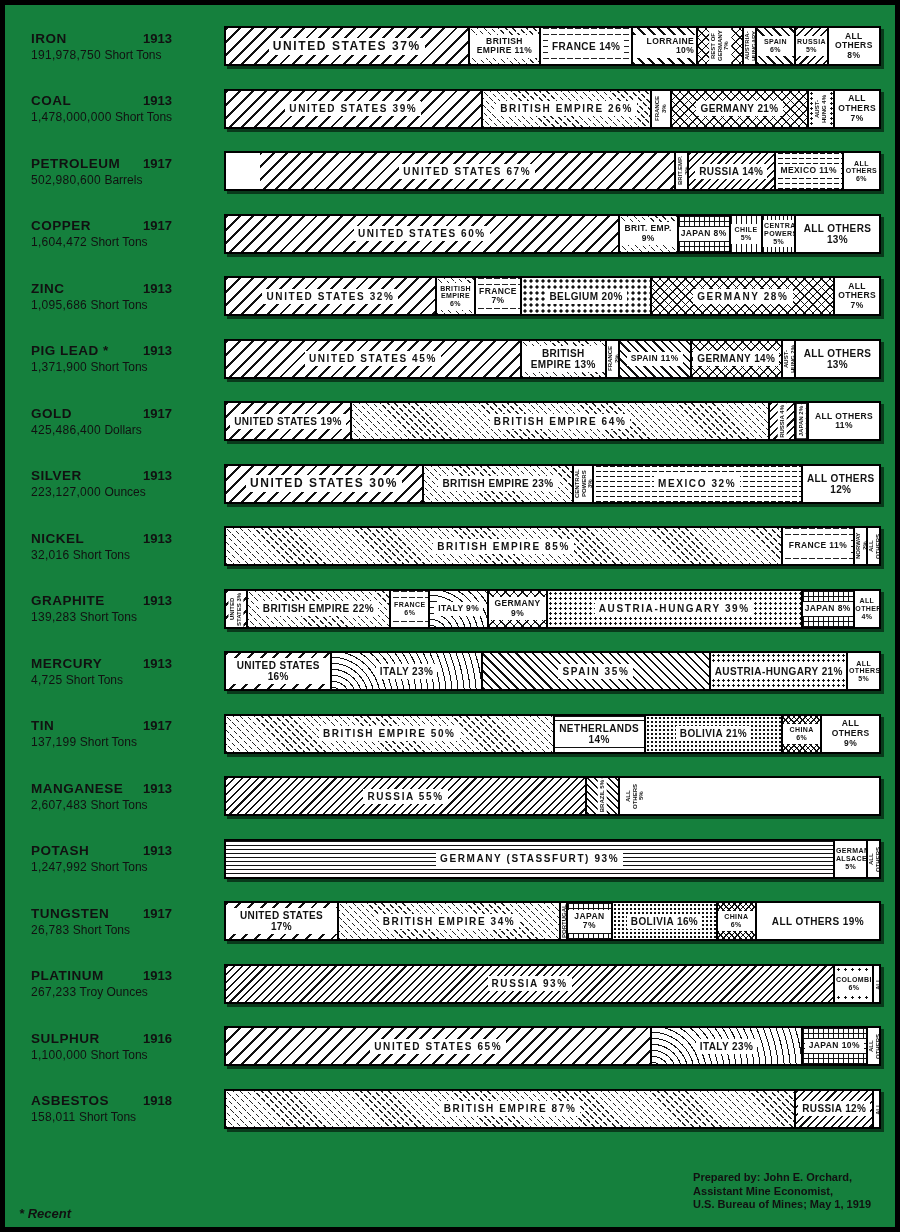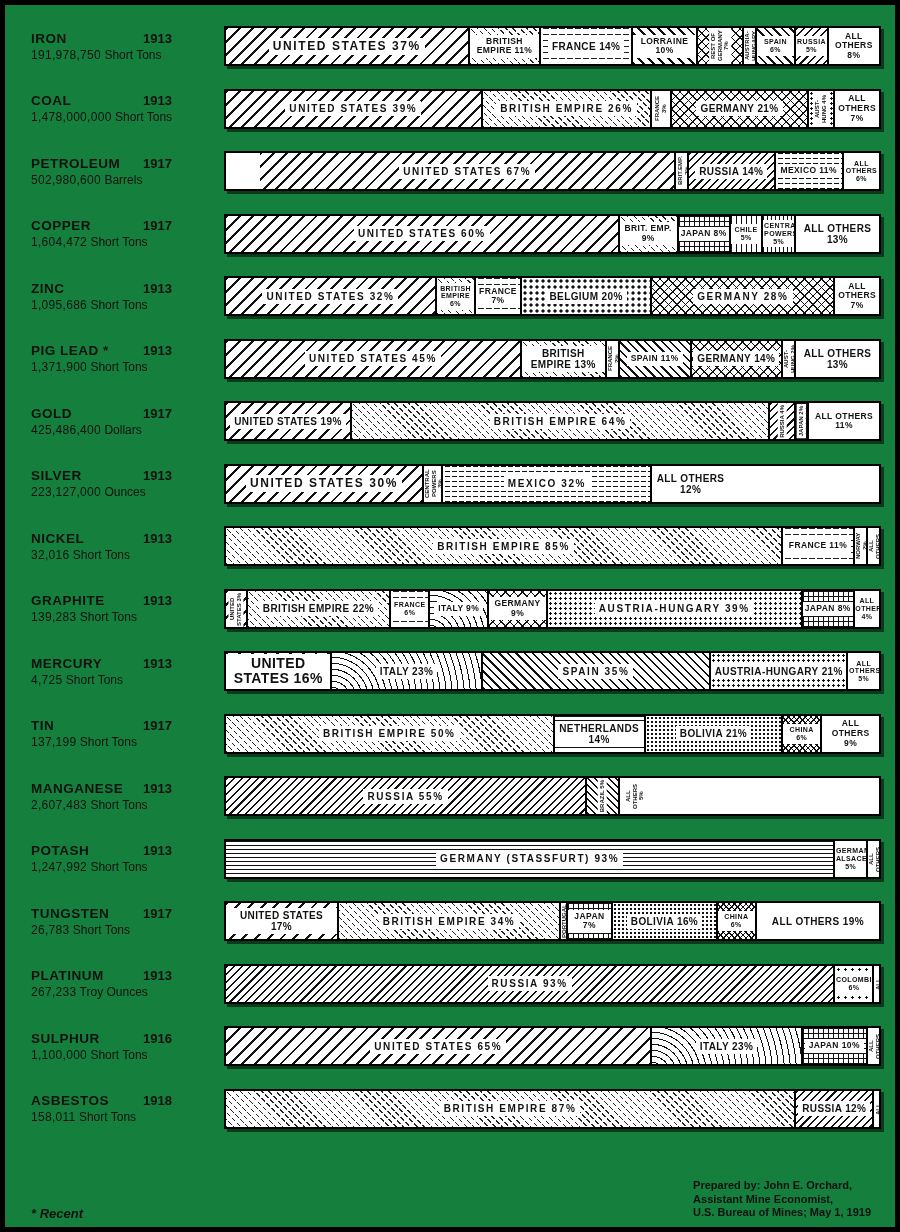--- a/index.html
+++ b/index.html
@@ -56,22 +56,22 @@
                                        repeating-linear-gradient(90deg,#111 0 1px,transparent 1px 5px);}
   .p-chile,.p-portugal{background-image:repeating-linear-gradient(90deg,#111 0 1px,transparent 1px 5px);}
   .p-italy{background-image:repeating-radial-gradient(circle at 0% 130%,#111 0 1px,transparent 1px 6px);}
   .p-netherlands{background-image:repeating-linear-gradient(180deg,#111 0 1px,transparent 1px 4.5px);}
   .p-bolivia{background-image:radial-gradient(#111 1.2px,transparent 1.5px);background-size:4px 4px;}
   .p-china{background-image:repeating-linear-gradient(45deg,#111 0 1px,transparent 1px 4px),
                              repeating-linear-gradient(135deg,#111 0 1px,transparent 1px 4px);}
   .p-brazil{background-image:repeating-linear-gradient(45deg,#111 0 1.5px,transparent 1.5px 5px);}
   .p-colombia{background-image:radial-gradient(#111 1px,transparent 1.3px);background-size:7px 7px;}
   .p-stassfurt{background-image:repeating-linear-gradient(180deg,#111 0 1px,transparent 1px 4px);}
-  .footnote{position:absolute;left:14px;bottom:6px;font-weight:bold;font-size:13px;font-style:italic;margin-left:12px;}
-  .credit{position:absolute;right:24px;bottom:8px;font-size:11px;font-weight:bold;line-height:1.2;}
+  .footnote{position:absolute;left:14px;bottom:6px;font-weight:bold;font-size:13px;font-style:italic;}
+  .credit{position:absolute;right:24px;bottom:16px;font-size:11px;font-weight:bold;line-height:1.2;}
 </style>
 </head>
 <body>
 
 <div class="page">
   <div class="rows">
       <div class="row">
         <div class="row-label">
           <div class="l1">
             <span class="mineral">IRON</span>
@@ -83,21 +83,21 @@
           <div class="seg p-us" title="United States 37%" style="width: 37%;">
             <span class="chip" style="font-size: 12px; letter-spacing: 1.6px;">UNITED STATES 37%</span>
           </div>
           <div class="seg p-be" title="British Empire 11%" style="width: 11%;">
             <span class="chip" style="font-size: 8.5px;">BRITISH EMPIRE 11%</span>
           </div>
           <div class="seg p-france" title="France 14%" style="width: 14%;">
             <span class="chip" style="font-size: 10px;">FRANCE 14%</span>
           </div>
           <div class="seg p-lorraine" title="Lorraine 10%" style="width: 10%;">
-            <span class="chip" style="font-size: 8.5px;">LORRAINE 10%</span>
+            <span class="chip" style="font-size: 8.5px; text-align: right;">LORRAINE 10%</span>
           </div>
           <div class="seg p-germany" title="Rest of Germany 7%" style="width: 7%;">
             <span class="chip vert">REST OF GERMANY 7%</span>
           </div>
           <div class="seg p-austria" title="Austria-Hungary 2%" style="width: 2%;">
             <span class="chip vert">AUSTRIA-HUNGARY 2%</span>
           </div>
           <div class="seg p-spain" title="Spain 6%" style="width: 6%;">
             <span class="chip" style="font-size: 7px;">SPAIN 6%</span>
           </div>
@@ -285,20 +285,23 @@
           <div class="l1">
             <span class="mineral">SILVER</span>
             <span class="year">1913</span>
           </div>
           <div class="l2"><span class="amount">223,127,000</span><span class="unit"> Ounces</span></div>
         </div>
         <div class="bar">
           <div class="seg p-us" title="United States 30%" style="width: 30%;">
             <span class="chip" style="font-size: 12px; letter-spacing: 1.6px;">UNITED STATES 30%</span>
           </div>
+          <div class="seg p-be" title="British Empire 23%" style="width: 23%;">
+            <span class="chip" style="font-size: 10px;">BRITISH EMPIRE 23%</span>
+          </div>
           <div class="seg p-central" title="Central Powers 3%" style="width: 3%;">
             <span class="chip vert">CENTRAL POWERS 3%</span>
           </div>
           <div class="seg p-mexico" title="Mexico 32%" style="width: 32%;">
             <span class="chip" style="font-size: 10px; letter-spacing: 1.6px;">MEXICO 32%</span>
           </div>
           <div class="seg p-others" title="All Others 12%" style="width: 12%;">
             <span class="chip" style="font-size: 10px;">ALL OTHERS 12%</span>
           </div>
         </div>
@@ -364,21 +367,21 @@
       <div class="row">
         <div class="row-label">
           <div class="l1">
             <span class="mineral">MERCURY</span>
             <span class="year">1913</span>
           </div>
           <div class="l2"><span class="amount">4,725</span><span class="unit"> Short Tons</span></div>
         </div>
         <div class="bar">
           <div class="seg p-us" title="United States 16%" style="width: 16%;">
-            <span class="chip" style="font-size: 14px;">UNITED STATES 16%</span>
+            <span class="chip" style="font-size: 10px;">UNITED STATES 16%</span>
           </div>
           <div class="seg p-italy" title="Italy 23%" style="width: 23%;">
             <span class="chip" style="font-size: 10px;">ITALY 23%</span>
           </div>
           <div class="seg p-spain" title="Spain 35%" style="width: 35%;">
             <span class="chip" style="font-size: 10px; letter-spacing: 1.6px;">SPAIN 35%</span>
           </div>
           <div class="seg p-austria" title="Austria-Hungary 21%" style="width: 21%;">
             <span class="chip" style="font-size: 10px;">AUSTRIA-HUNGARY 21%</span>
           </div>

